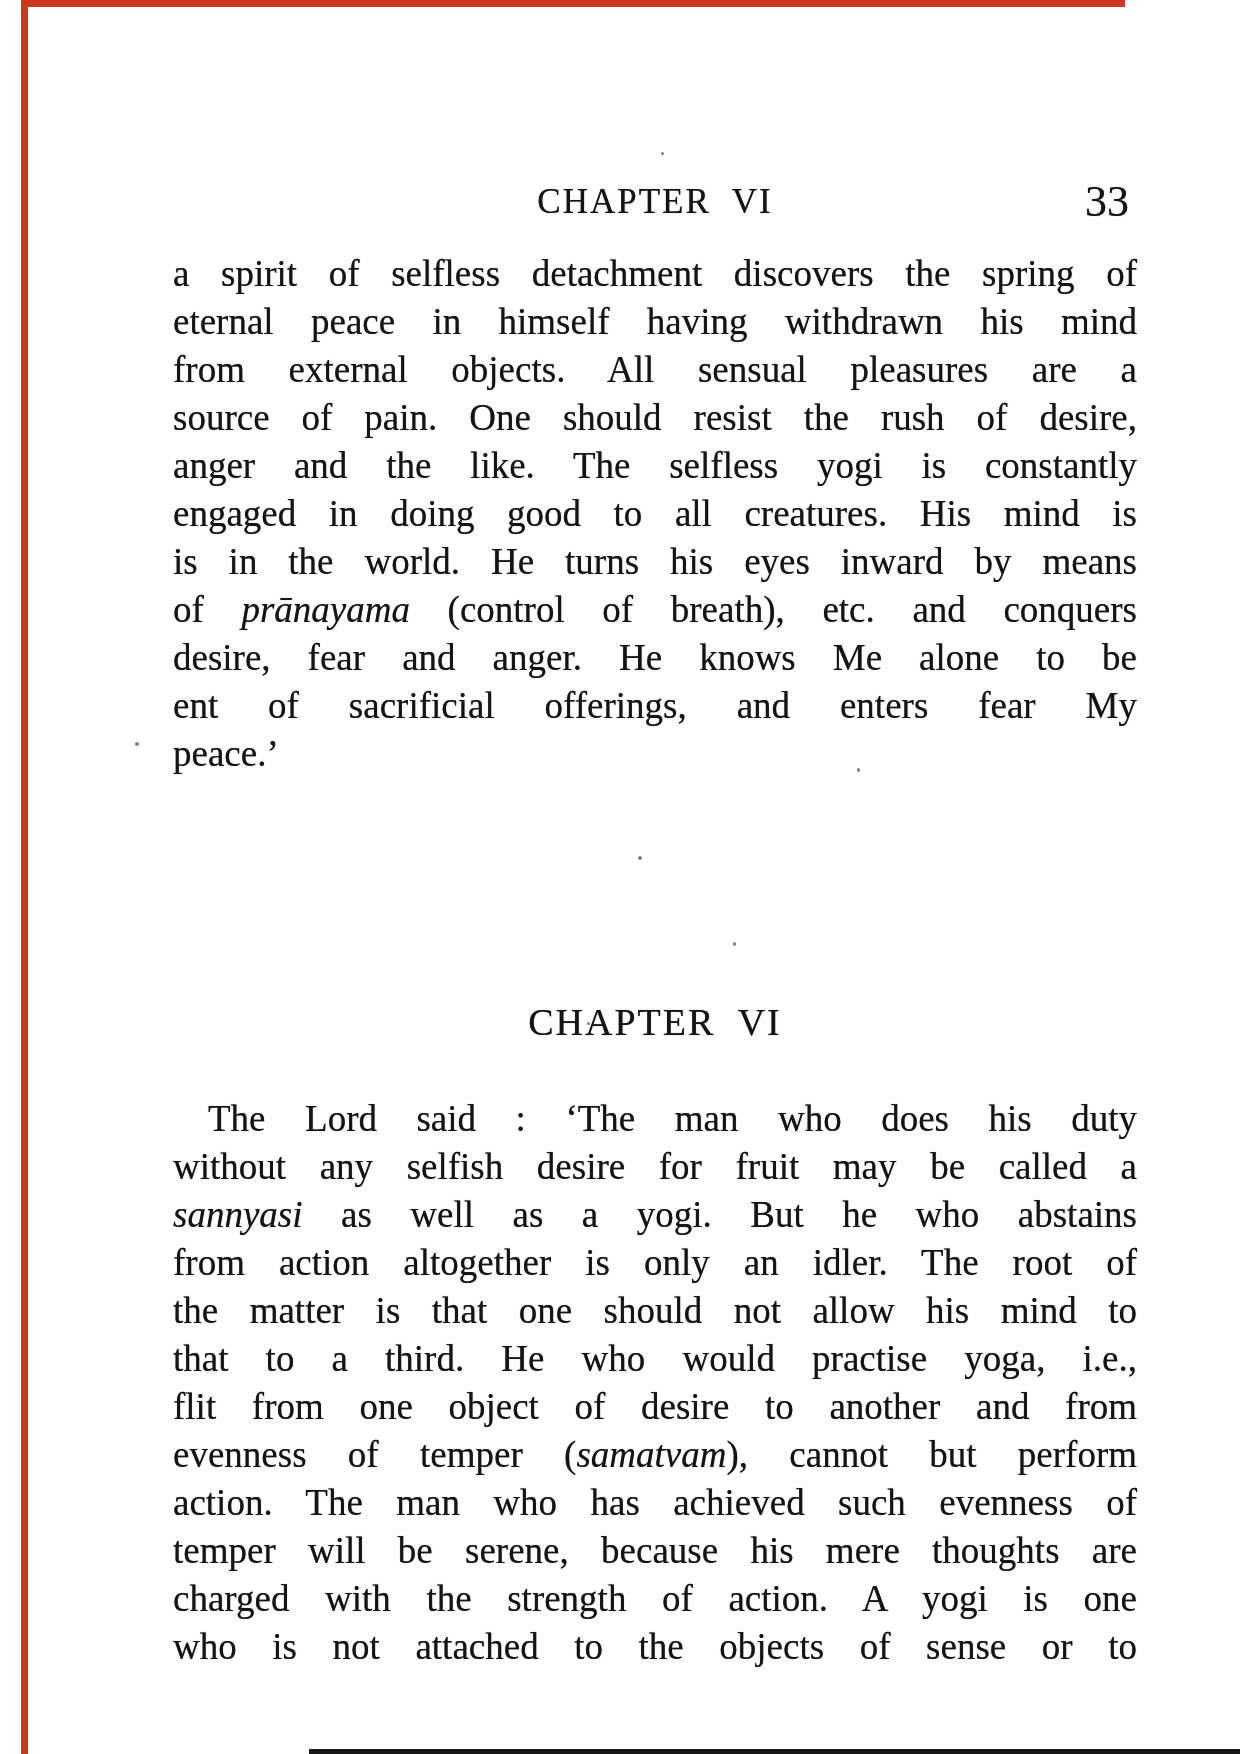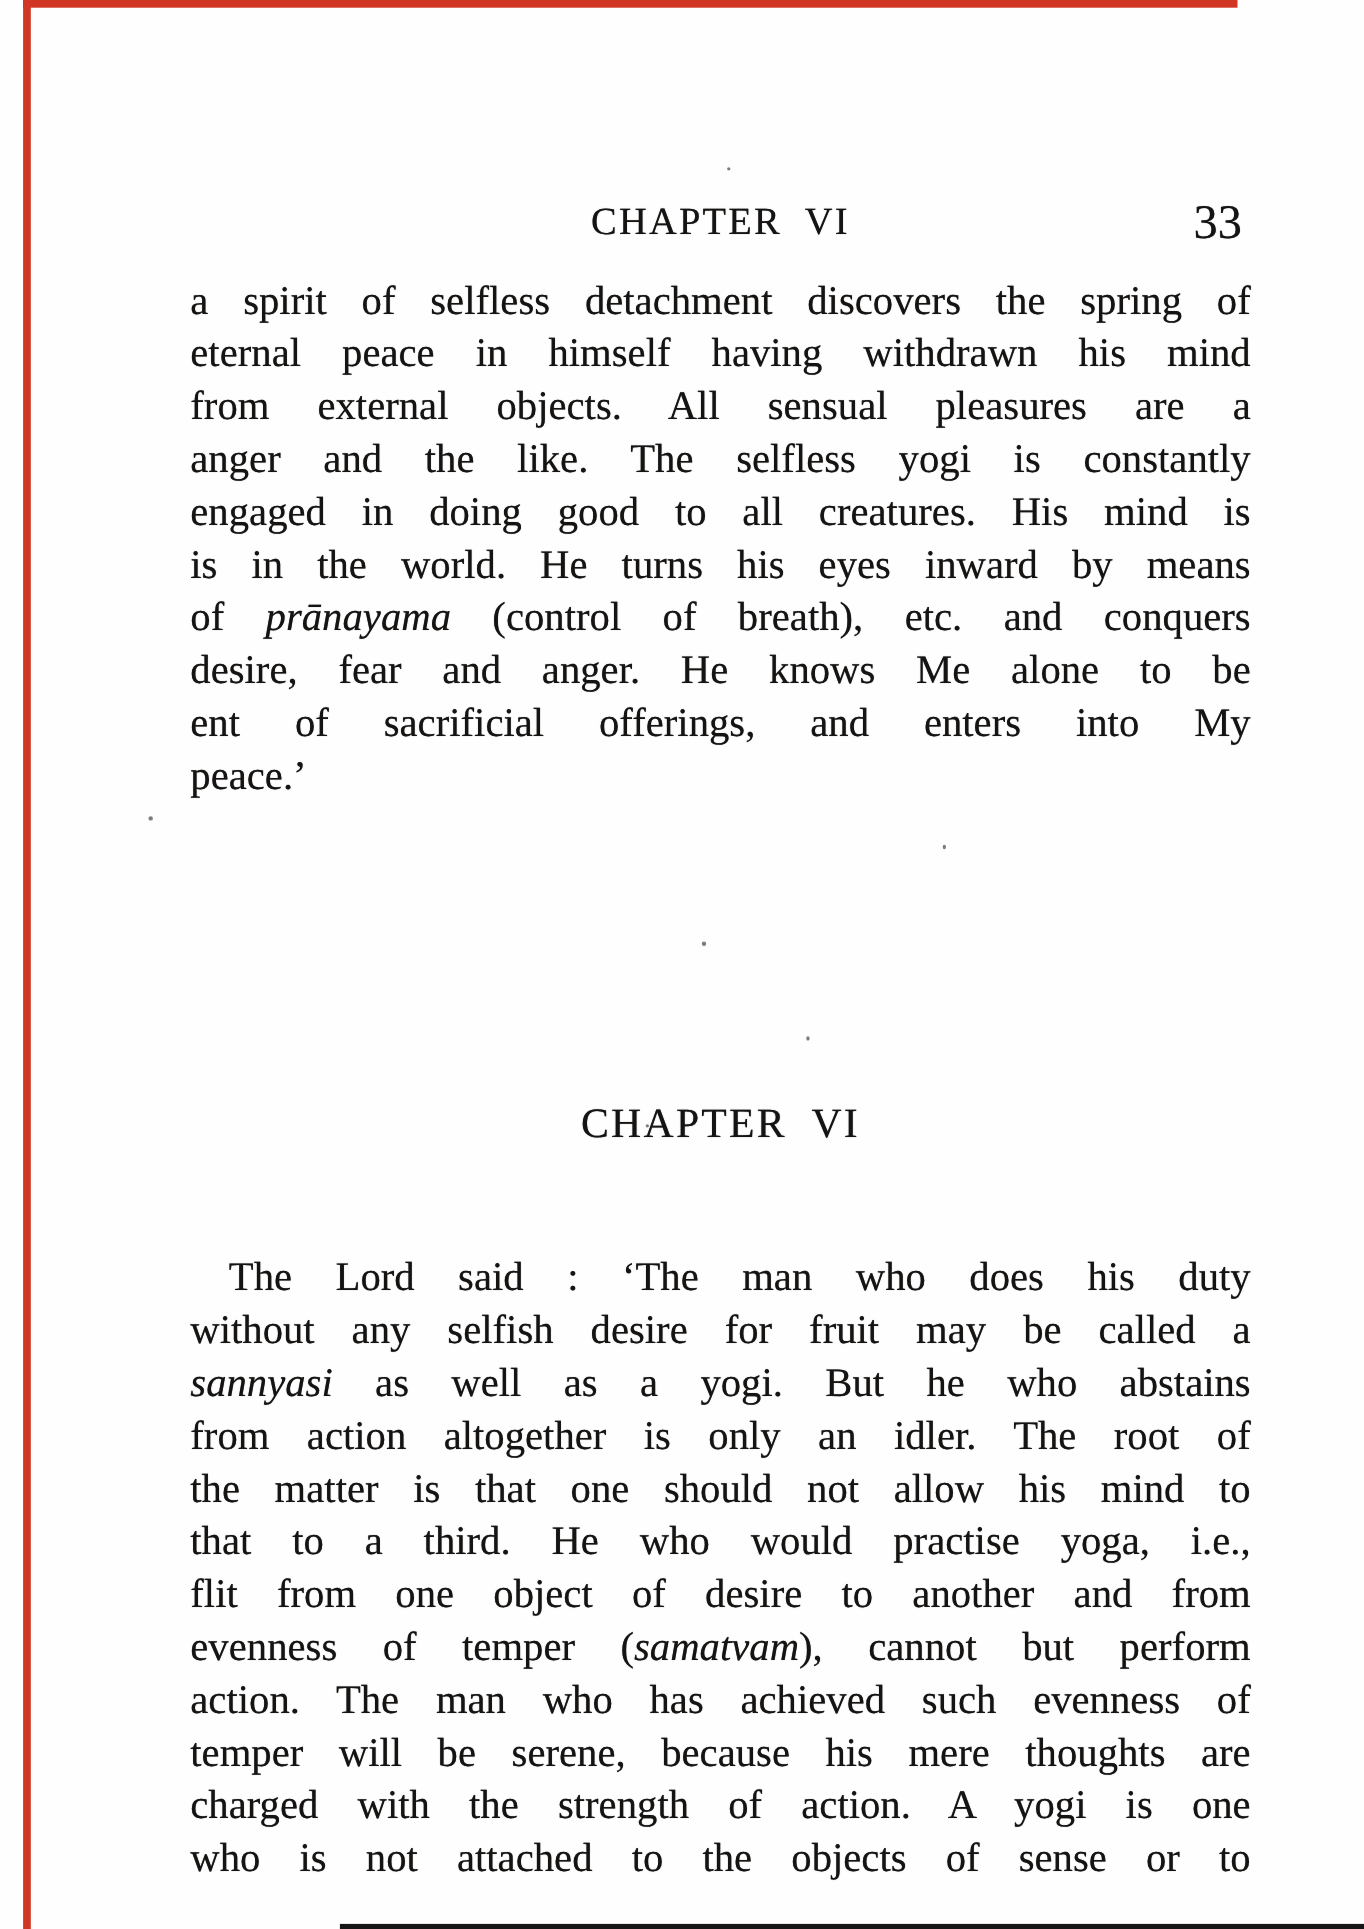--- a/index.html
+++ b/index.html
@@ -34,21 +34,21 @@
     font-size: 44px; line-height: 48px;
     text-shadow: 0 0 0.7px rgba(20,18,16,.75);
   }
 
   
   .para {
     position: absolute; left: 152px; width: 964px;
     font-size: 37px;
   }
   .para1 { top: 250px; }
-  .para2 { top: 1138px; }
+  .para2 { top: 1095px; }
   .line {
     line-height: 48px;
     text-align: justify;
     word-spacing: 3px;
     text-shadow: 0 0 0.7px rgba(20,18,16,.72);
   }
   .line.just { text-align-last: justify; }
   .line.indent { text-indent: 35px; }
   .ital { font-style: italic; }
 
@@ -78,26 +78,27 @@
 
   <div class="running-header">
     <div class="running-title">CHAPTER  VI</div>
     <div class="page-number">33</div>
   </div>
 
   <div class="para para1">
       <div class="line just"><span>a spirit of selfless detachment discovers the spring of</span></div>
       <div class="line just"><span>eternal peace in himself having withdrawn his mind</span></div>
       <div class="line just"><span>from external objects. All sensual pleasures are a</span></div>
+      <div class="line just"><span>source of pain. One should resist the rush of desire,</span></div>
       <div class="line just"><span>anger and the like. The selfless yogi is constantly</span></div>
       <div class="line just"><span>engaged in doing good to all creatures. His mind is</span></div>
       <div class="line just"><span>is in the world. He turns his eyes inward by means</span></div>
       <div class="line just"><span>of </span><span class="ital">prānayama</span><span> (control of breath), etc. and conquers</span></div>
       <div class="line just"><span>desire, fear and anger. He knows Me alone to be</span></div>
-      <div class="line just"><span>ent of sacrificial offerings, and enters into My</span></div>
+      <div class="line just"><span>ent of sacrificial offerings, and enters fear My</span></div>
       <div class="line"><span>peace.’</span></div>
     </div>
 
   <h2 class="section-heading">CHAPTER  VI</h2>
 
   <div class="para para2">
       <div class="line just indent"><span>The Lord said : ‘The man who does his duty</span></div>
       <div class="line just"><span>without any selfish desire for fruit may be called a</span></div>
       <div class="line just"><span class="ital">sannyasi</span><span> as well as a yogi. But he who abstains</span></div>
       <div class="line just"><span>from action altogether is only an idler. The root of</span></div>

